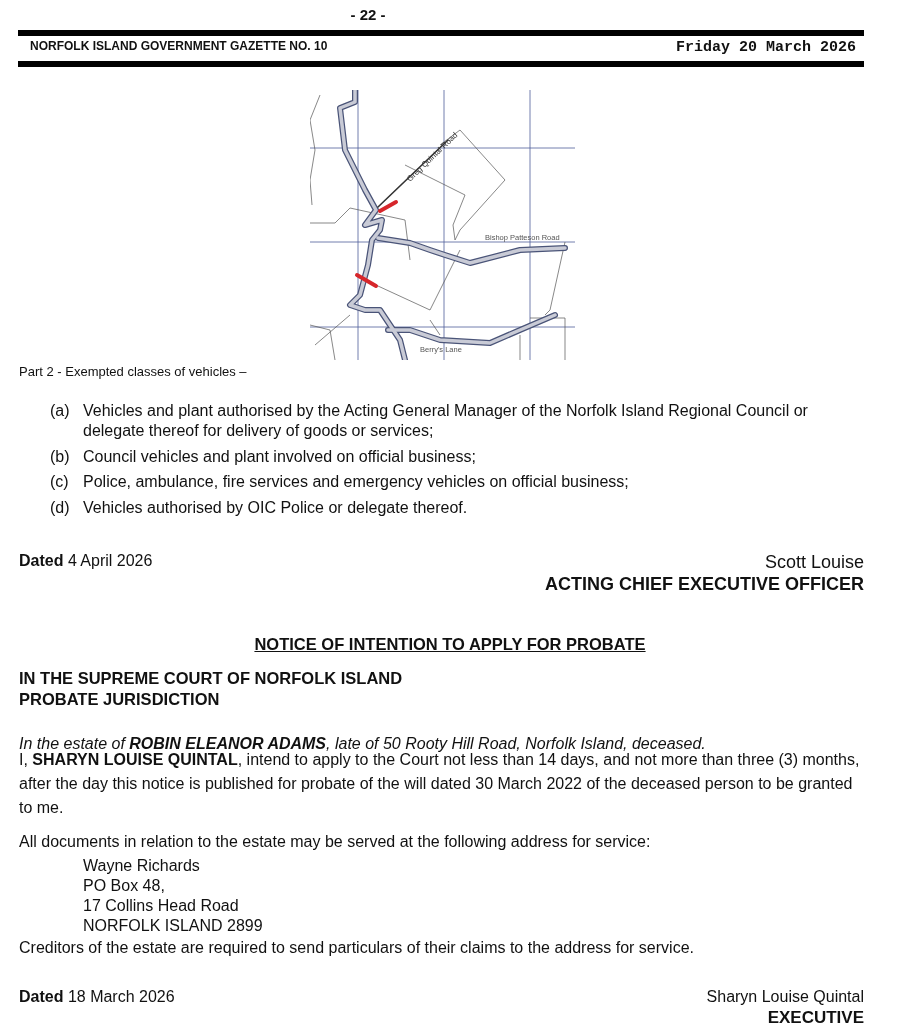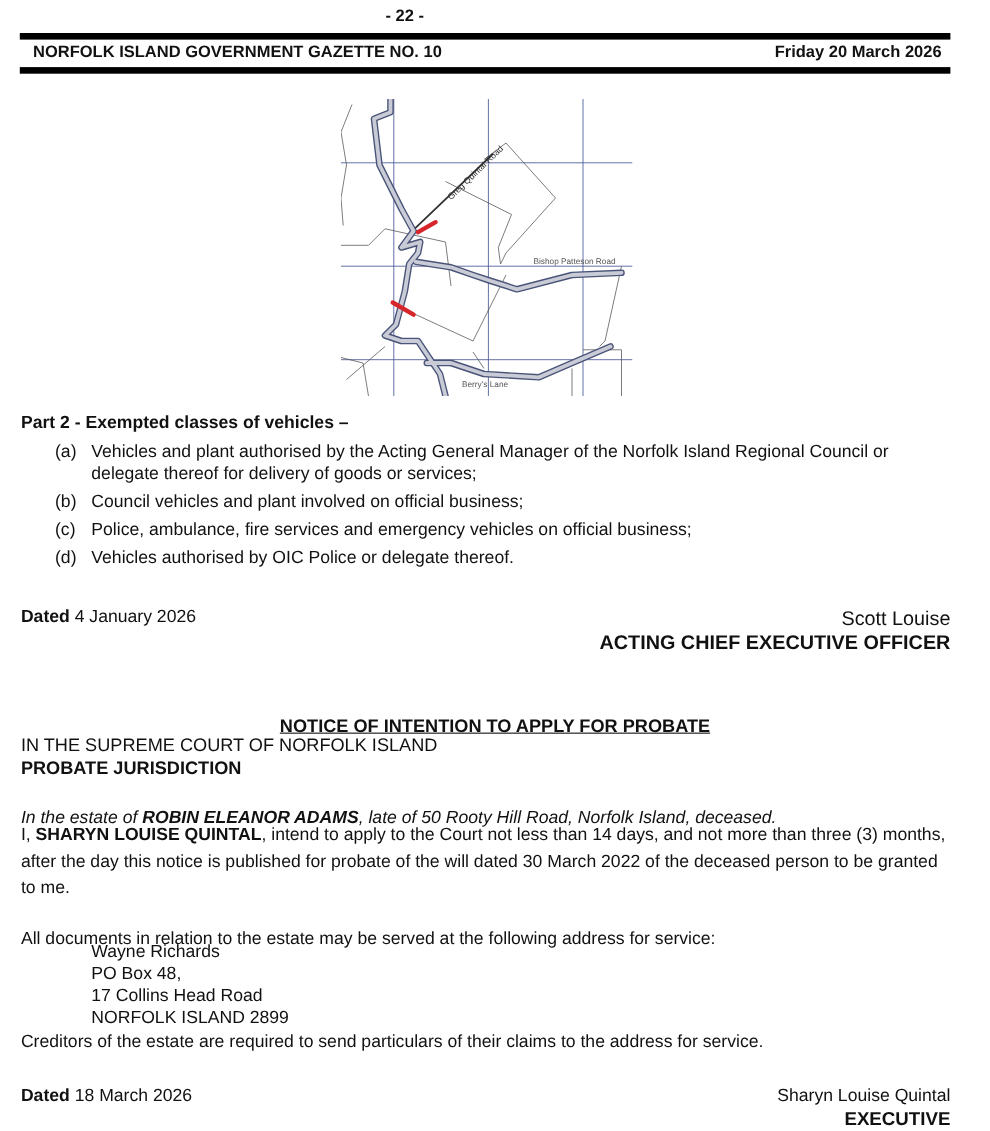--- a/index.html
+++ b/index.html
@@ -5,43 +5,43 @@
   html, body { margin: 0; padding: 0; background: #ffffff; }
   body {
     width: 900px; height: 1028px; position: relative; overflow: hidden;
     font-family: "Liberation Sans", sans-serif; color: #111; font-size: 16px;
   }
   .abs { position: absolute; }
   .page-num { top: 6px; left: 0; width: 736px; text-align: center; font-weight: bold; font-size: 15px; }
   .rule { left: 18px; width: 846px; background: #000; }
   .rule-top { top: 30px; height: 6px; }
   .rule-bot { top: 61px; height: 6px; }
-  .hdr-left { top: 39px; left: 30px; font-weight: bold; font-size: 15px; }
-  .hdr-right { top: 39px; right: 44px; font-weight: bold; font-size: 15px; }
+  .hdr-left { top: 39px; left: 30px; font-weight: bold; font-size: 12px; }
+  .hdr-right { top: 39px; right: 44px; font-weight: bold; font-size: 15px; font-family: Liberation Mono, monospace; }
 
   .map { top: 90px; left: 310px; width: 265px; height: 270px; }
 
-  .part-title { top: 376px; left: 19px; font-weight: bold; font-size: 16px; }
+  .part-title { top: 364px; left: 19px; font-weight: normal; font-size: 13px; }
   .list { top: 401px; left: 50px; width: 780px; }
   .li { display: flex; line-height: 20px; margin-bottom: 5.5px; }
   .li .lbl { width: 33px; flex: none; }
   .li .txt { flex: 1; }
 
   .dated1 { top: 552px; left: 19px; }
   .sig1-name { top: 552px; right: 36px; font-size: 18px; }
   .sig1-title { top: 574px; right: 36px; font-size: 18px; font-weight: bold; }
 
-  .notice-title { top: 635px; left: 0; width: 900px; text-align: center; font-weight: bold; font-size: 16.5px; text-decoration: underline; margin-top: 16px; }
-  .court1 { top: 669px; left: 19px; font-weight: normal; font-size: 16.5px; }
+  .notice-title { top: 635px; left: 0; width: 900px; text-align: center; font-weight: bold; font-size: 16.5px; text-decoration: underline; }
+  .court1 { top: 669px; left: 19px; font-weight: bold; font-size: 16.5px; }
   .court2 { top: 690px; left: 19px; font-weight: bold; font-size: 16.5px; }
 
   .para { left: 19px; width: 850px; line-height: 24px; }
   .p1 { top: 732px; font-style: italic; }
   .p2 { top: 748px; }
-  .p3 { top: 830px; margin-top: 12px; }
+  .p3 { top: 830px; }
   .addr { top: 856px; left: 83px; line-height: 20px; }
   .p4 { top: 936px; }
 
   .dated2 { top: 988px; left: 19px; }
   .sig2-name { top: 988px; right: 36px; }
   .sig2-title { top: 1008px; right: 36px; font-weight: bold; font-size: 17px; }
   b { font-weight: bold; }
 </style>
 </head>
 <body>
@@ -106,21 +106,21 @@
   <div class="li">
       <span class="lbl">(c)</span>
       <span class="txt">Police, ambulance, fire services and emergency vehicles on official business;</span>
     </div>
   <div class="li">
       <span class="lbl">(d)</span>
       <span class="txt">Vehicles authorised by OIC Police or delegate thereof.</span>
     </div>
 </div>
 
-<div class="abs dated1"><b>Dated</b><span> 4 January 2026</span></div>
+<div class="abs dated1"><b>Dated</b><span> 4 April 2026</span></div>
 <div class="abs sig1-name">Scott Louise</div>
 <div class="abs sig1-title">ACTING CHIEF EXECUTIVE OFFICER</div>
 
 <div class="abs notice-title">NOTICE OF INTENTION TO APPLY FOR PROBATE</div>
 <div class="abs court1">IN THE SUPREME COURT OF NORFOLK ISLAND</div>
 <div class="abs court2">PROBATE JURISDICTION</div>
 
 <div class="abs para p1"><span>In the estate of </span><b>ROBIN ELEANOR ADAMS</b><span>, late of 50 Rooty Hill Road, Norfolk Island, deceased.</span></div>
 <div class="abs para p2"><span>I, </span><b>SHARYN LOUISE QUINTAL</b><span>, intend to apply to the Court not less than 14 days, and not more than three (3) months, after the day this notice is published for probate of the will dated 30 March 2022 of the deceased person to be granted to me.</span></div>
 <div class="abs para p3">All documents in relation to the estate may be served at the following address for service:</div>

